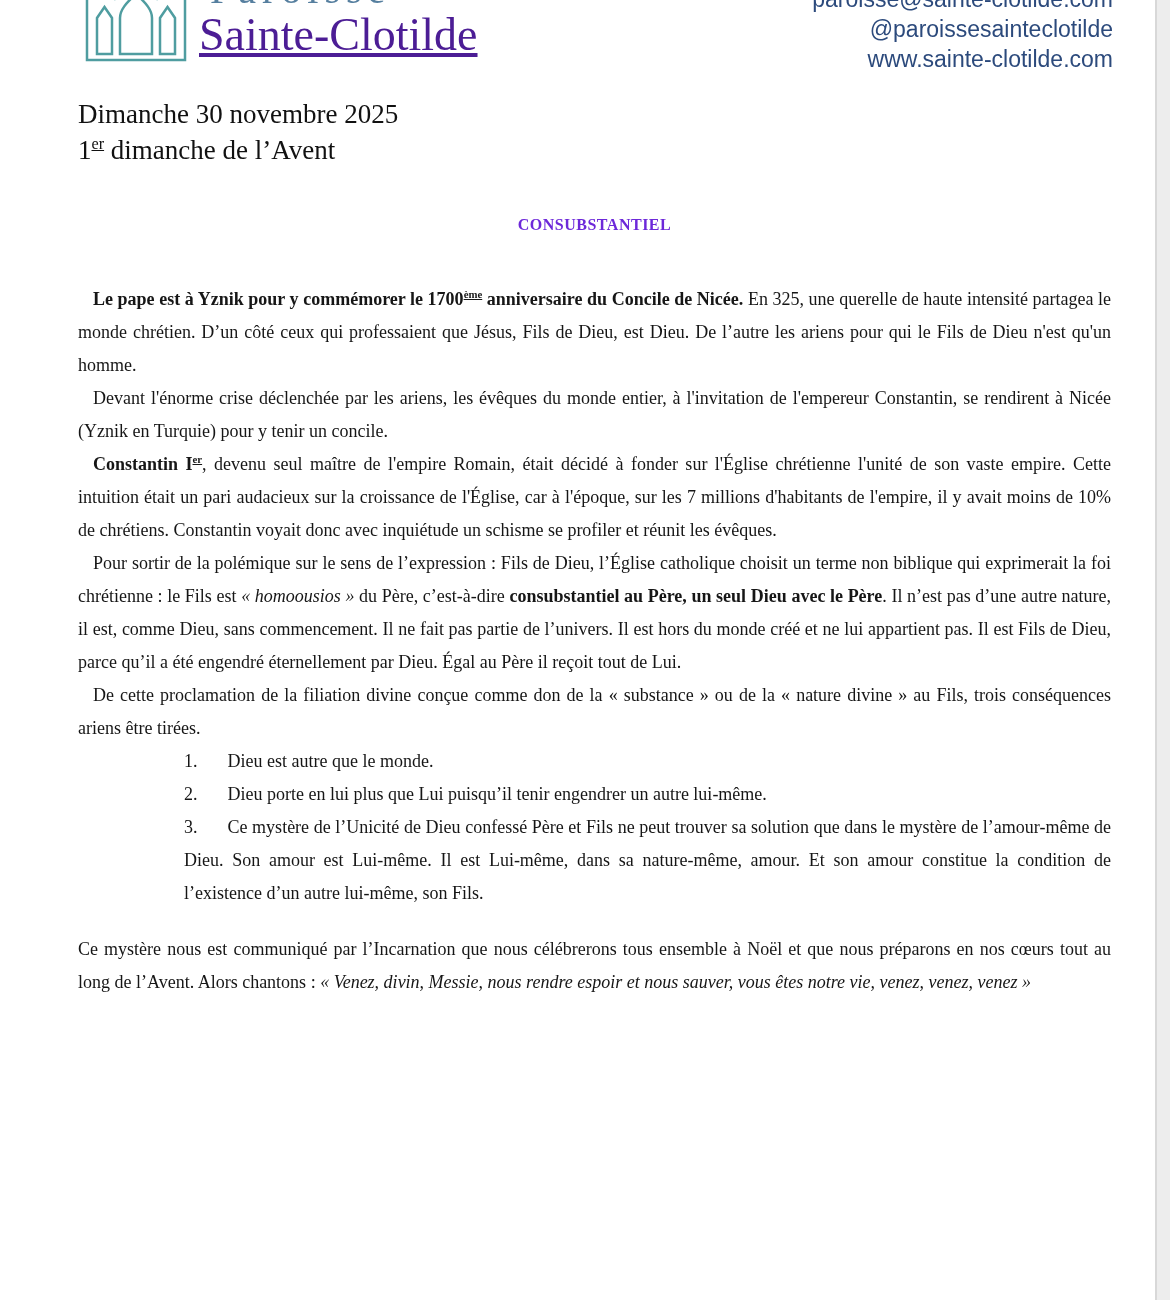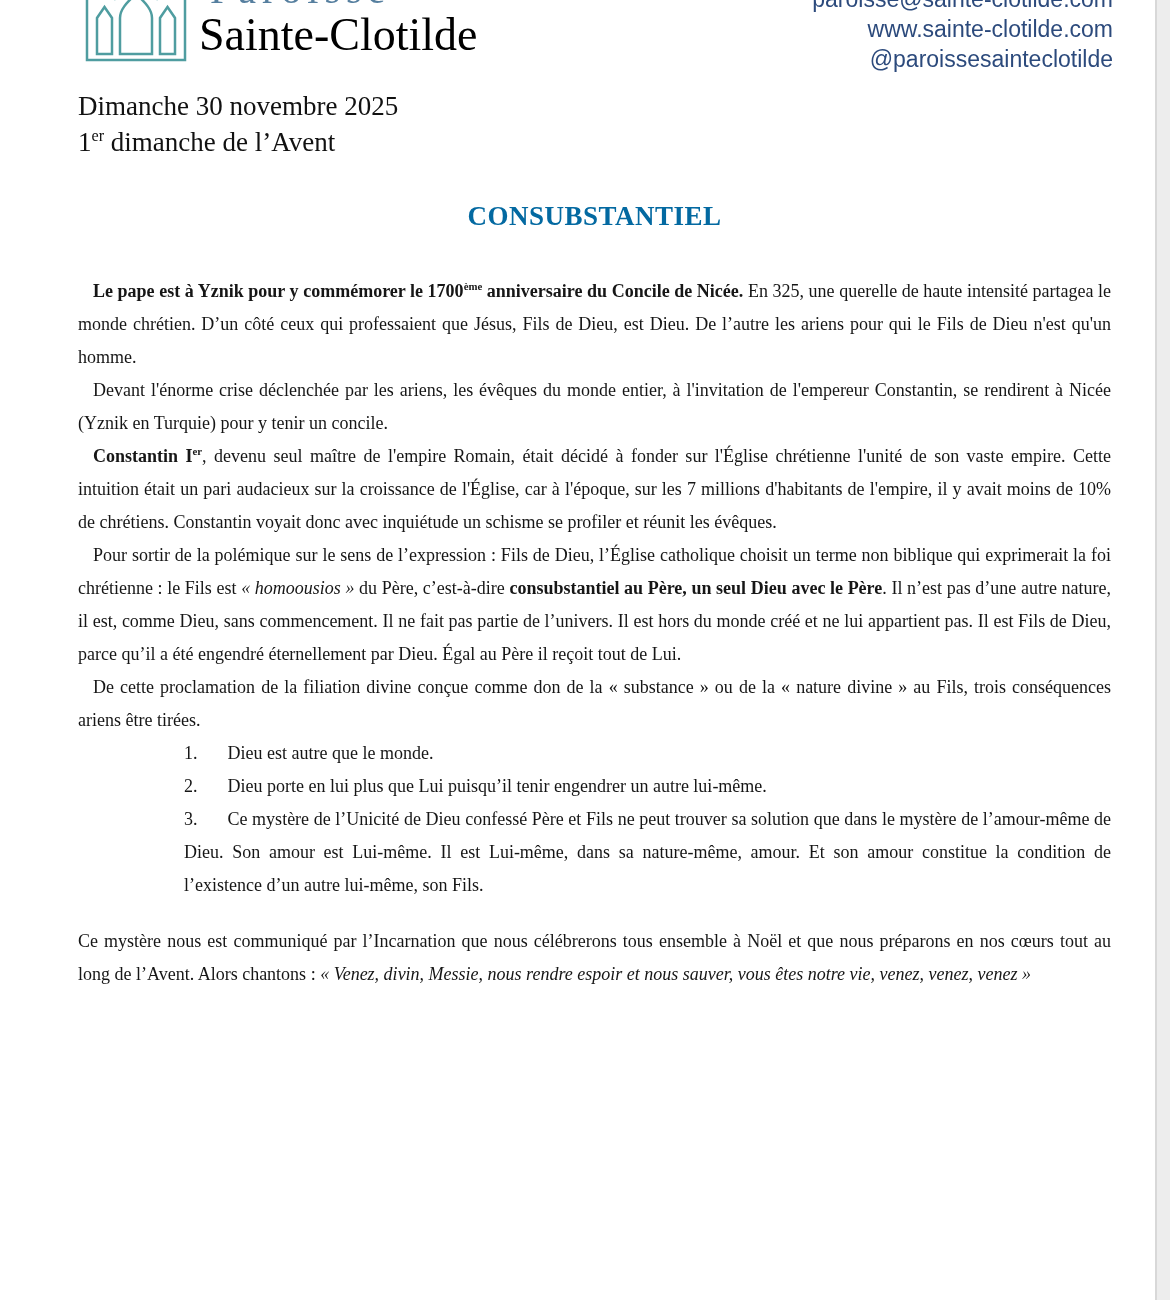--- a/index.html
+++ b/index.html
@@ -29,68 +29,69 @@
     left: 210px; top: -34px;
     font-size: 40px;
     letter-spacing: 6px;
     color: #567f9f;
     font-family: "Liberation Serif", serif;
   }
   .brand {
     position: absolute;
     left: 199px; top: 10px;
     font-size: 46px;
-    color: #000000;
+    color: #4c1d95;
     font-weight: normal;
     margin: 0;
     line-height: 1.1;
     font-family: "Liberation Serif", serif;
+    text-decoration: underline;
   }
   .contact {
     position: absolute;
     right: 57px; top: -16px;
     text-align: right;
     font-family: "Liberation Sans", "DejaVu Sans", sans-serif;
     font-size: 23px;
     line-height: 30px;
     color: #2c4a7c;
   }
   .content {
     position: absolute;
-    left: 78px; top: 88px;
+    left: 78px; top: 96px;
     width: 1033px;
   }
   .date-block { font-size: 27px; line-height: 36px; color: #111; }
   .article-title {
     margin: 40px 0 0 0;
-    font-size: 27px;
+    font-size: 16px;
     line-height: 33px;
     font-weight: bold;
     text-align: center;
     letter-spacing: 0.5px;
-    color: #0369a1;
+    color: #6d28d9;
   }
   .body-text { font-size: 18px; line-height: 33px; }
   .para {
     margin: 0;
     text-align: justify;
     text-indent: 15px;
   }
   .para.first { margin-top: 42px; }
   .li {
     margin-left: 106px;
     text-align: justify;
   }
   .li .num-gap { display: inline-block; width: 30px; }
   .closing {
     margin-top: 23px;
     text-align: justify;
     text-indent: 0;
   }
-  sup { font-size: 0.6em; line-height: 0; }
+  sup { font-size: 0.6em; line-height: 0; text-decoration: underline; }
 </style>
 </head>
 <body>
 
 <div class="page">
 
   <svg class="logo" viewBox="0 0 104 80" fill="none" stroke="#4f9da0" stroke-width="2.5">
     <rect x="3" y="3" width="98" height="73"></rect>
     <rect x="16" y="-8" width="10" height="16"></rect>
     <rect x="78" y="-8" width="10" height="16"></rect>
@@ -99,22 +100,22 @@
     <path d="M13,70 L13,34 L20.5,23 L28,34 L28,70 Z"></path>
     <path d="M76,70 L76,34 L83.5,23 L91,34 L91,70 Z"></path>
   </svg>
 
   <div class="brand-top-cut">Paroisse</div>
 
   <h1 class="brand">Sainte-Clotilde</h1>
 
   <div class="contact">
     <div>paroisse@sainte-clotilde.com</div>
+    <div>@paroissesainteclotilde</div>
     <div>www.sainte-clotilde.com</div>
-    <div>@paroissesainteclotilde</div>
   </div>
 
   <div class="content">
 
     <div class="date-block">
       <div>Dimanche 30 novembre 2025</div>
       <div><span>1</span><sup>er</sup><span> dimanche de l’Avent</span></div>
     </div>
 
     <h2 class="article-title">CONSUBSTANTIEL</h2>

